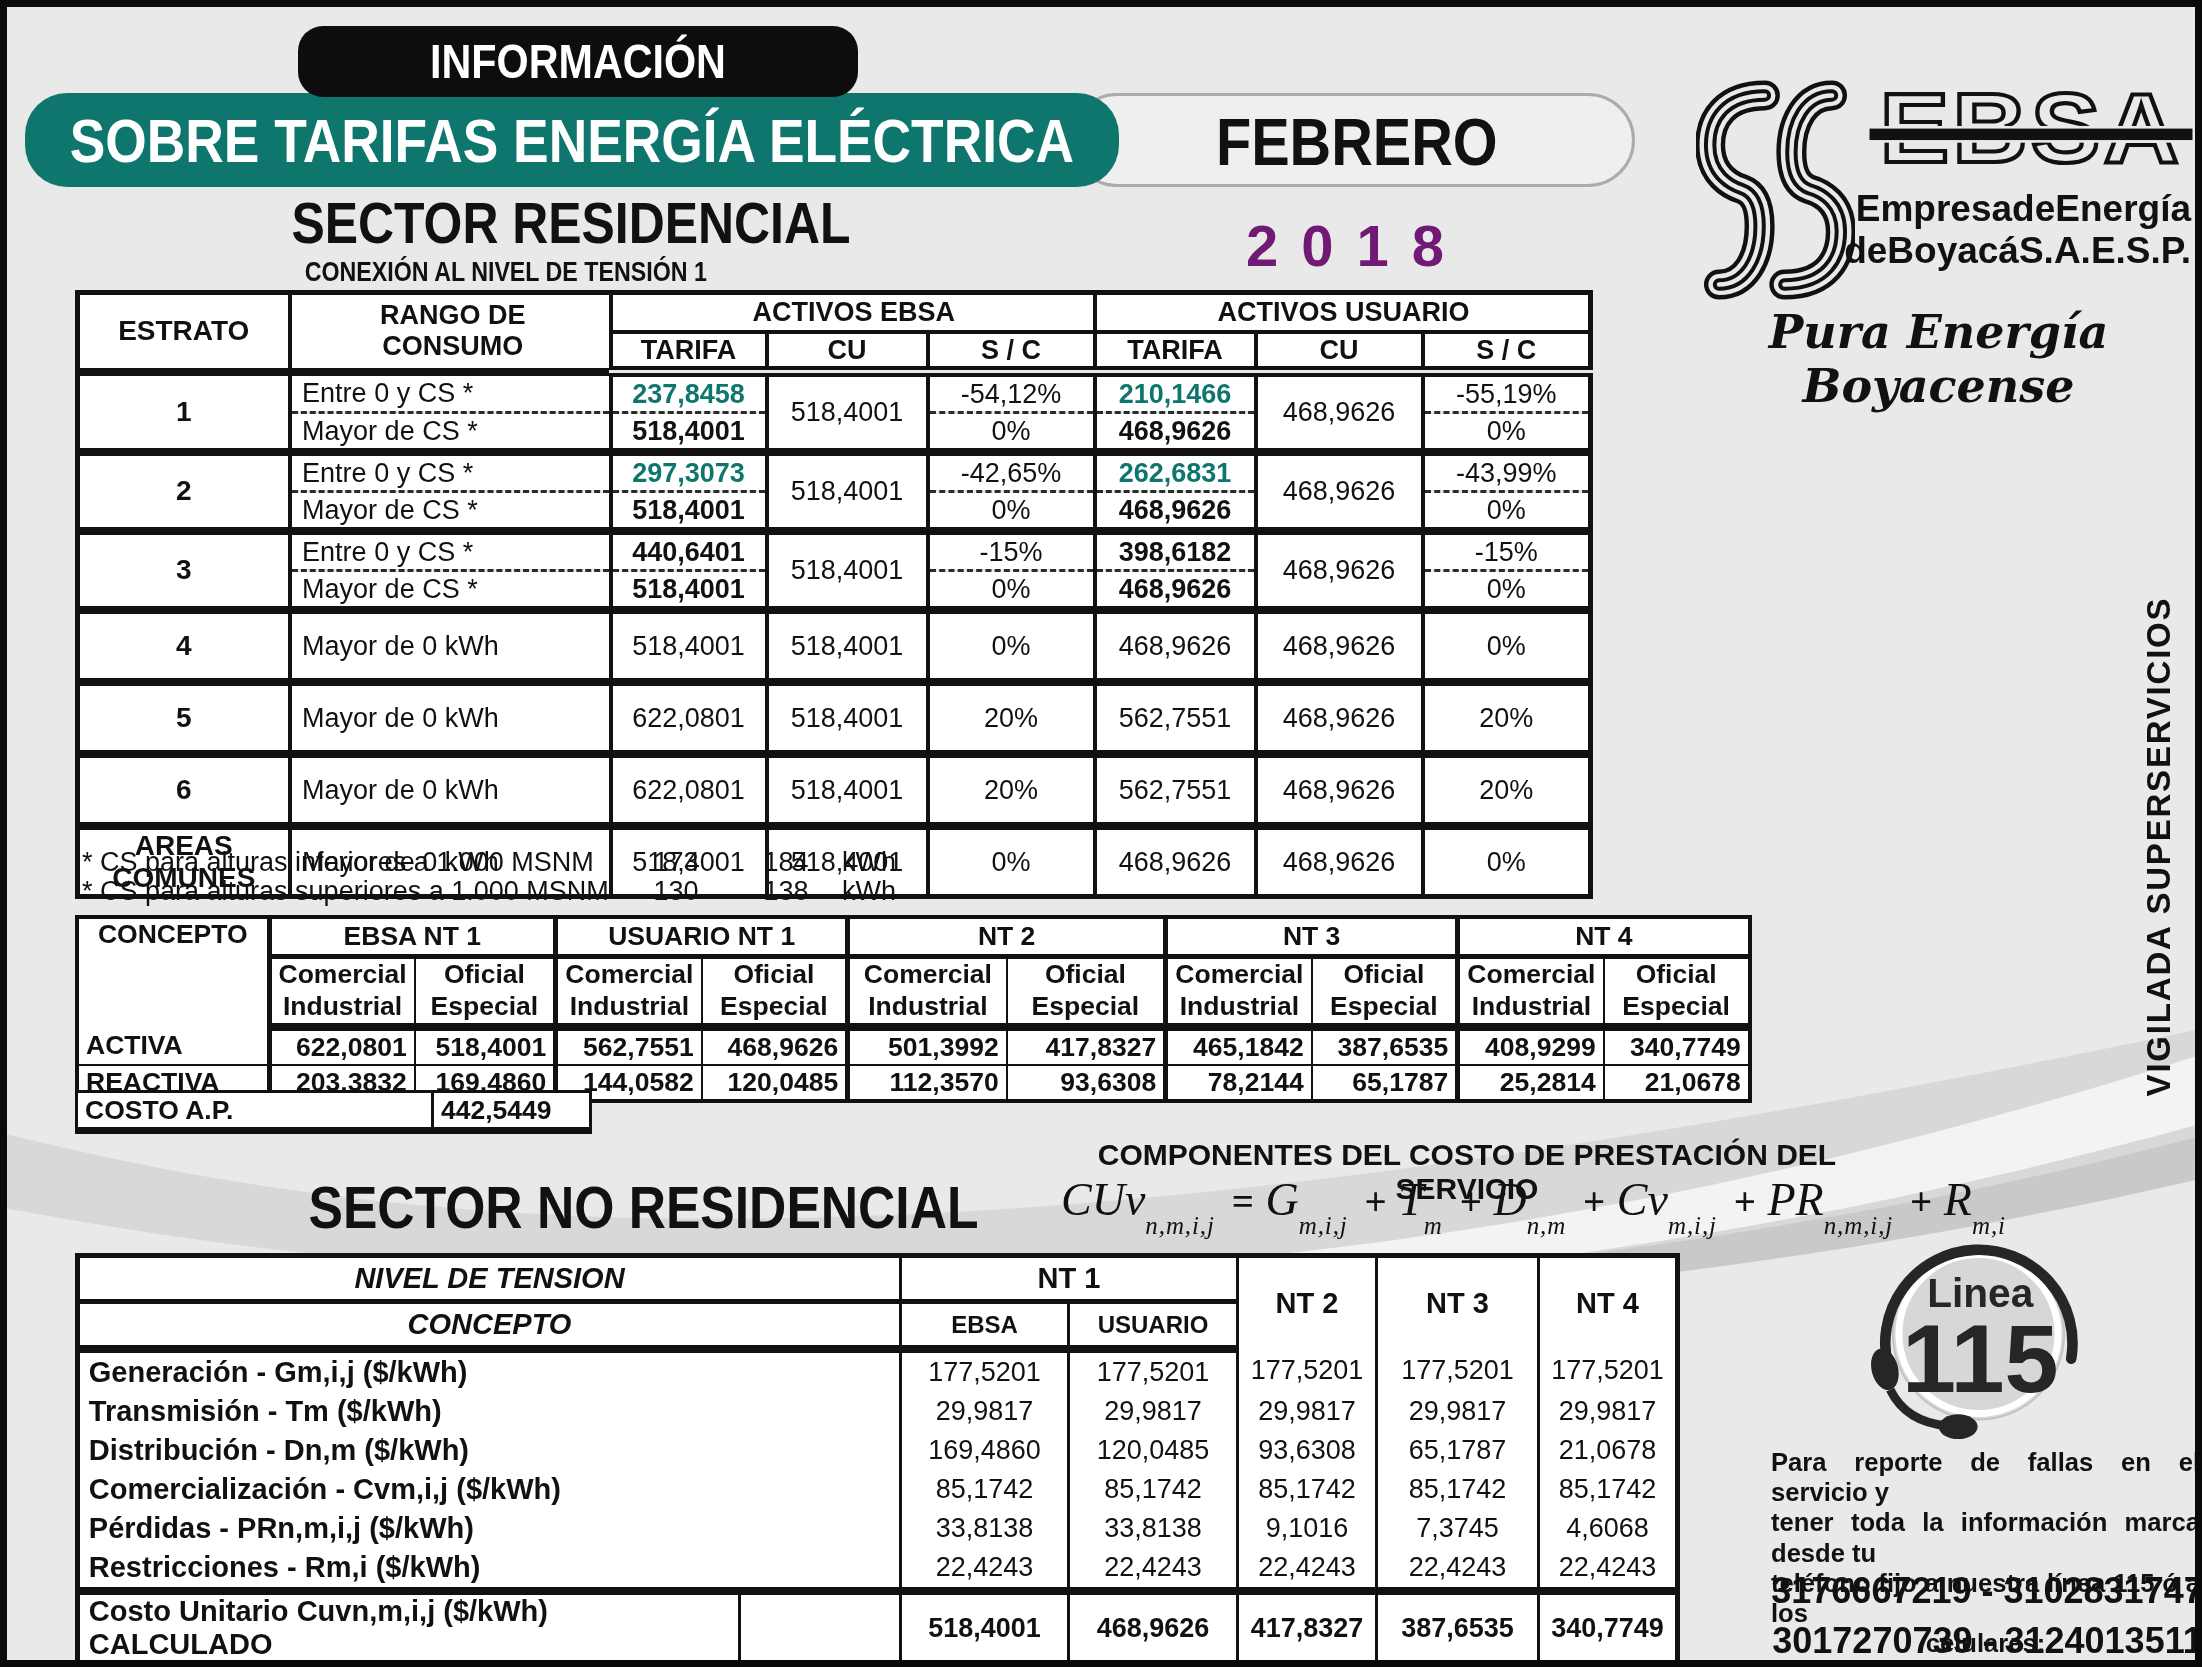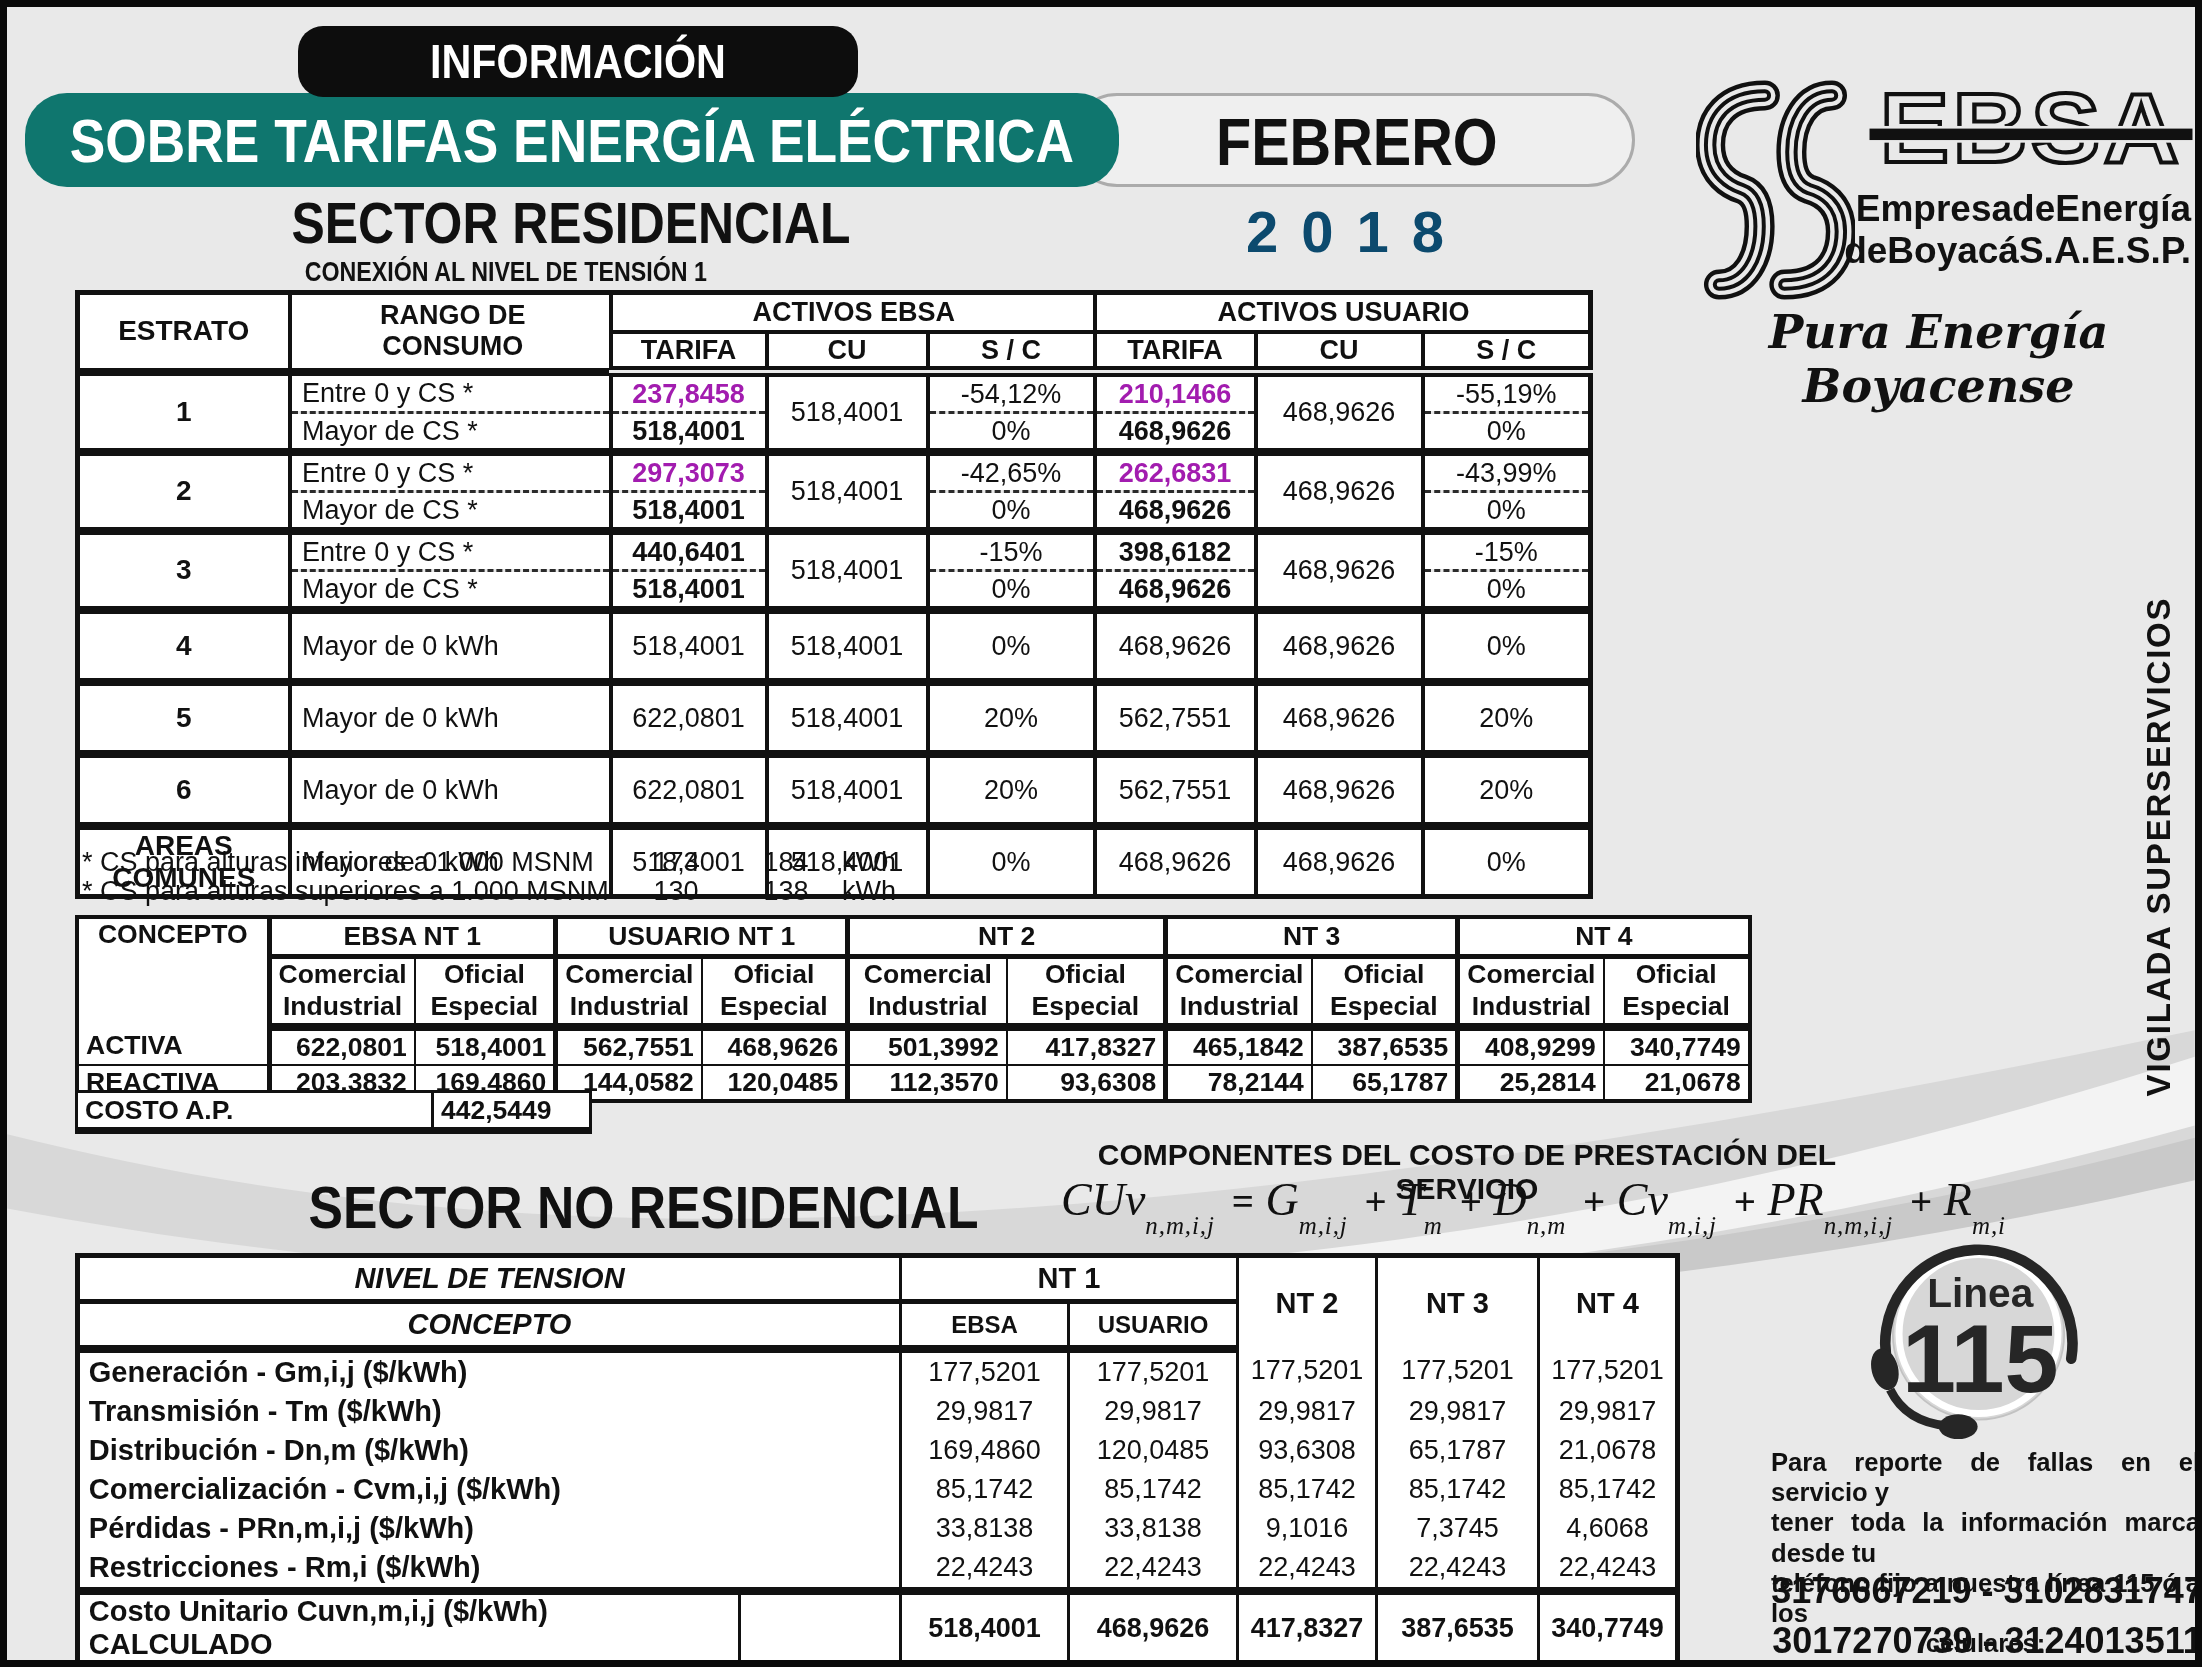--- a/index.html
+++ b/index.html
@@ -14,22 +14,22 @@
   #info-badge{left:291px;top:19.4px;width:560px;height:71px;background:#0d0d0d;border-radius:25px;
               display:flex;align-items:center;justify-content:center;}
   #info-badge span{color:#fff;font-weight:bold;font-size:48px;}
   #title-pill{left:1063px;top:86px;width:565px;height:94px;background:#efefef;
               border:3.5px solid #ababab;border-radius:49px;box-sizing:border-box;}
   #title-bar{left:17.6px;top:86px;width:1094px;height:94px;background:#0f766e;border-radius:42px;
              display:flex;align-items:center;justify-content:center;}
   #title-bar span{color:#fff;font-weight:bold;font-size:62px;}
   #month{left:1138px;top:95px;width:423px;height:79px;display:flex;align-items:center;justify-content:center;
          font-weight:bold;font-size:67px;}
-  #year{left:1138px;top:191px;width:423px;text-align:center;font-weight:bold;font-size:58px;
-        letter-spacing:23px;color:#0c4a6e;}
+  #year{left:1138px;top:205px;width:423px;text-align:center;font-weight:bold;font-size:58px;
+        letter-spacing:23px;color:#701a75;}
   #sector1{left:176px;top:182px;width:776px;text-align:center;font-weight:bold;font-size:58px;}
   #sector1-sub{left:265px;top:250px;width:600px;text-align:left;font-weight:bold;font-size:27px;}
 
   
   #brand-lines{left:1681px;top:181px;width:503px;text-align:right;font-weight:bold;}
   #brand-lines .l1{font-size:37px;letter-spacing:0px;}
   #brand-lines .l2{font-size:37px;}
   #slogan{left:1667px;top:298px;width:529px;text-align:center;
           font-family:"DejaVu Serif",serif;font-style:italic;font-weight:bold;font-size:46px;}
 
@@ -41,21 +41,21 @@
   #res-table{left:68px;top:283px;border:5.3px solid #111;}
   #res-table td{border-left:4.4px solid #111;border-right:4.4px solid #111;
                 font-size:27px;text-align:center;padding:0 5.3px;}
   #res-table td.rango{text-align:left;padding-left:10.6px;}
   #res-table tr.hdr1 td{height:35px;font-weight:bold;}
   #res-table tr.hdr2 td{height:32px;font-weight:bold;border-bottom:11.5px double #111;}
   #res-table td.hspan{border-bottom:4.4px solid #111;padding-left:8px;}
   #res-table tr.grp td{border-top:8px solid #111;}
   #res-table td.dash{border-bottom:3.5px dashed #2b2b2b;}
   #res-table td.b{font-weight:bold;}
-  #res-table td.gray{color:#a21caf;}
+  #res-table td.gray{color:#0f766e;}
   #res-table td.estrato{font-weight:bold;font-size:28px;line-height:1.15;}
   #res-table tr.sub td{height:34px;}
   #res-table tr.single td{height:64px;}
 
   
   #footnotes{left:75px;top:840px;width:970px;font-size:27px;}
   .fnrow{display:grid;grid-template-columns:540px 108px 112px 106px;align-items:center;height:29px;}
   .fnrow .n{text-align:center;}
 
   

